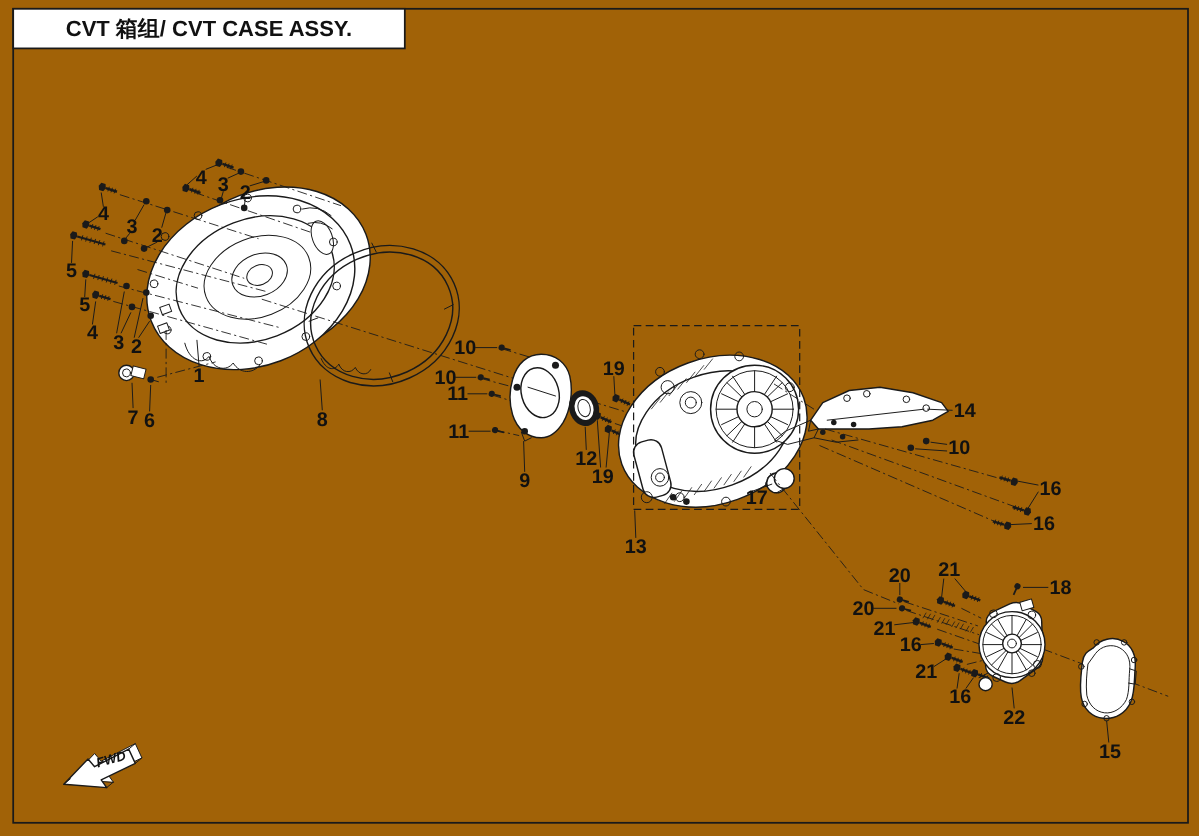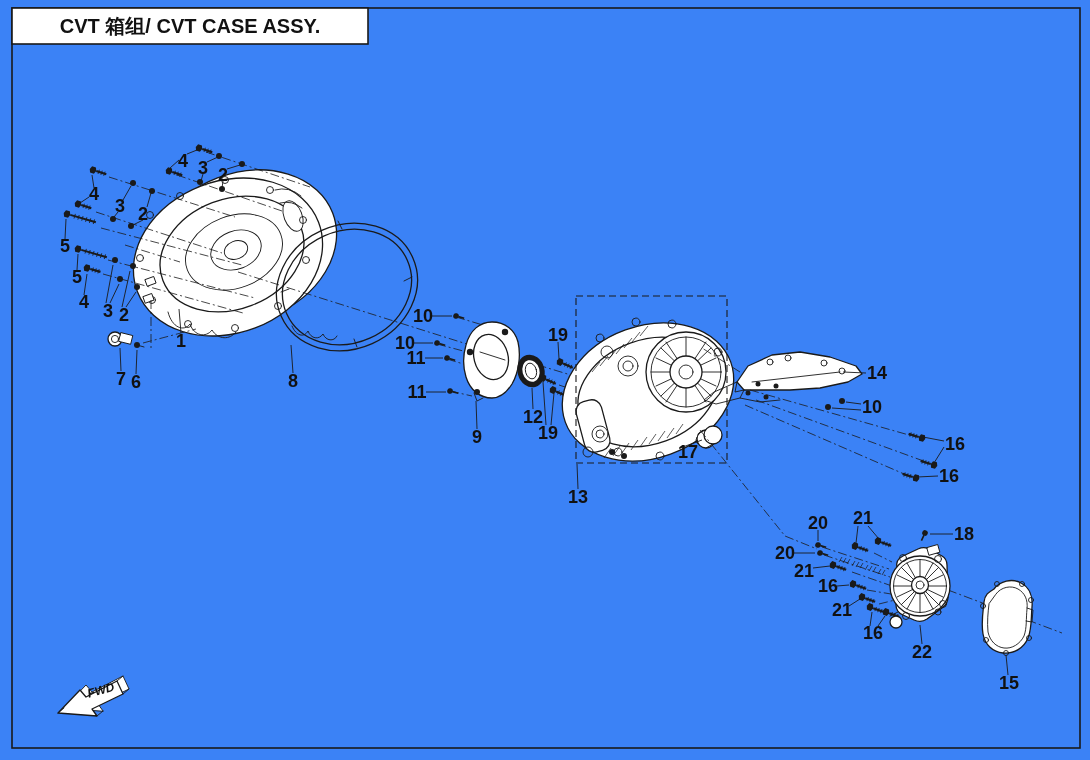--- a/index.html
+++ b/index.html
@@ -1,16 +1,16 @@
 <!DOCTYPE html>
 <html><head>
 <meta charset="utf-8">
 <style>
   html,body{margin:0;padding:0;background:#fff;}
-  .stage{position:relative;width:1090px;height:760px;background:#3b82f6;overflow:hidden;
+  .stage{position:relative;width:1090px;height:760px;background:#a16207;overflow:hidden;
          font-family:"Liberation Sans",sans-serif;}
   svg{display:block;}
   .outline{fill:none;stroke:#1a1a1a;stroke-width:1.3;stroke-linejoin:round;stroke-linecap:round;}
   .thin{fill:none;stroke:#1a1a1a;stroke-width:0.9;stroke-linejoin:round;stroke-linecap:round;}
   .wfill{fill:#fff;}
   .dark{fill:#1a1a1a;}
   .axis{fill:none;stroke:#1a1a1a;stroke-width:0.8;stroke-dasharray:9 3 2 3;}
   .leader{fill:none;stroke:#1a1a1a;stroke-width:0.9;}
   .dashbox{fill:none;stroke:#1a1a1a;stroke-width:1.1;stroke-dasharray:7 4;}
   .hatch{fill:none;stroke:#1a1a1a;stroke-width:0.7;}

